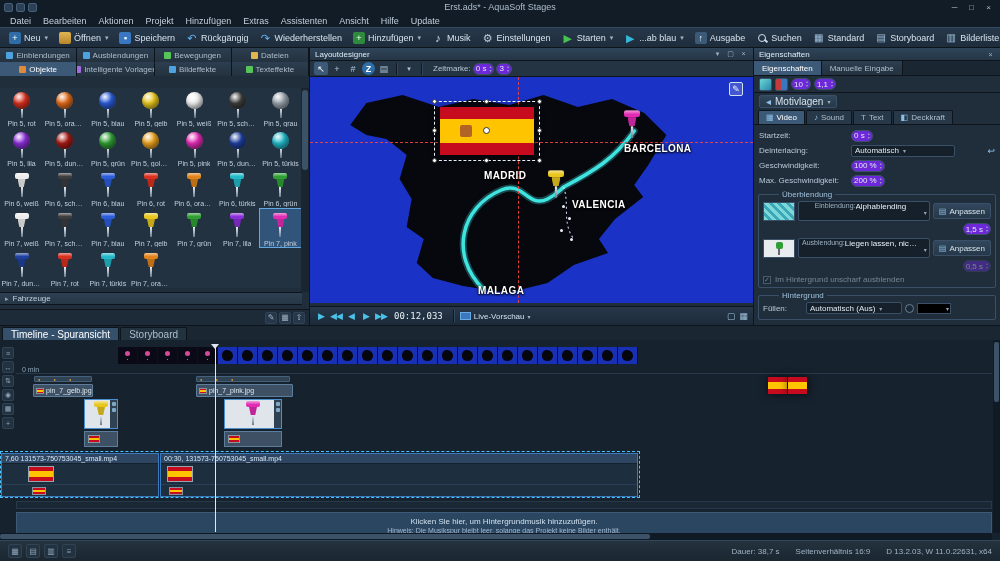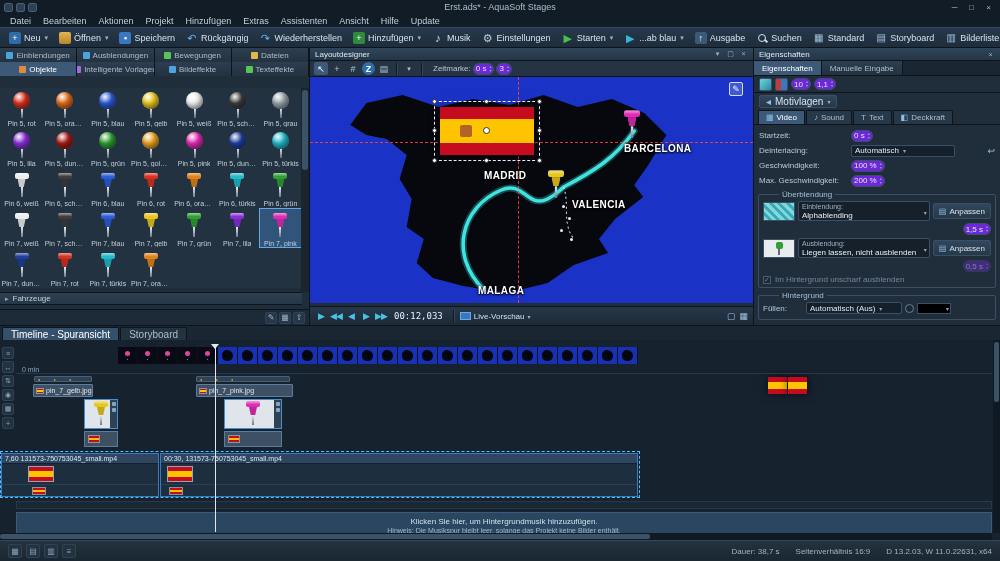--- a/index.html
+++ b/index.html
@@ -139,21 +139,21 @@
   .reset{margin-left:auto;color:#8fc0e8;font-size:9px}
   .gi-reset::before{content:"↩"}
   .group{position:relative;margin:7px 4px 0;border:1px solid #3a5068;border-radius:2px;padding:6px 4px 3px}
   .gtitle{position:absolute;top:-5px;left:20px;background:#202e3c;padding:0 3px;font-size:8px;color:#9fc0da}
   .grow{display:flex;align-items:center;gap:3px;margin-bottom:2px}
   .thumb{width:32px;height:19px;border:1px solid #3a5068;flex:none;display:flex;align-items:center;justify-content:center}
   .thumb.blend{background:repeating-linear-gradient(45deg,#7fd8d8 0 3px,#3aa8b8 3px 6px)}
   .thumb.pinthumb{background:#e8ecef}
   .gpin::before{content:"";display:block;width:7px;height:7px;background:#2f9e33;border-radius:2px;margin:0 auto}
   .gpin::after{content:"";display:block;width:2px;height:6px;background:#667;margin:0 auto}
-  .bsel{flex:1;display:flex;flex-direction:column;justify-content:center;height:20px;background:#15202b;border:1px solid #3a5068;border-radius:2px;padding:0 10px 0 3px;position:relative;overflow:hidden}
+  .bsel{flex:1;display:flex;flex-direction:row;justify-content:center;height:20px;background:#15202b;border:1px solid #3a5068;border-radius:2px;padding:0 10px 0 3px;position:relative;overflow:hidden}
   .bsel .l1{font-size:7px;color:#9fb2c2;line-height:8px}
   .bsel .l2{font-size:8px;color:#e8f0f8;line-height:9px;white-space:nowrap;overflow:hidden;text-overflow:ellipsis}
   .bsel::after{content:"▾";position:absolute;right:2px;top:7px;font-size:6px;color:#8fa5b8}
   .anp{display:flex;align-items:center;gap:3px;height:16px;padding:0 5px;background:linear-gradient(#31475c,#263848);border:1px solid #3a5068;border-radius:2px;font-size:8px;color:#d6e2ec;flex:none}
   .anp::before{content:"▤";color:#8fc0e8;font-size:8px}
   .durrow{display:flex;justify-content:flex-end;margin:1px 0 3px}
   .cbrow{display:flex;align-items:center;gap:4px;margin-top:2px;opacity:.55}
   .cbox{width:8px;height:8px;border:1px solid #6a7f92;background:#1a2835;display:flex;align-items:center;justify-content:center;font-size:7px;color:#9fc0da}
   .cbox::before{content:"✓"}
   .cblabel{font-size:8px;color:#b8c8d6}

